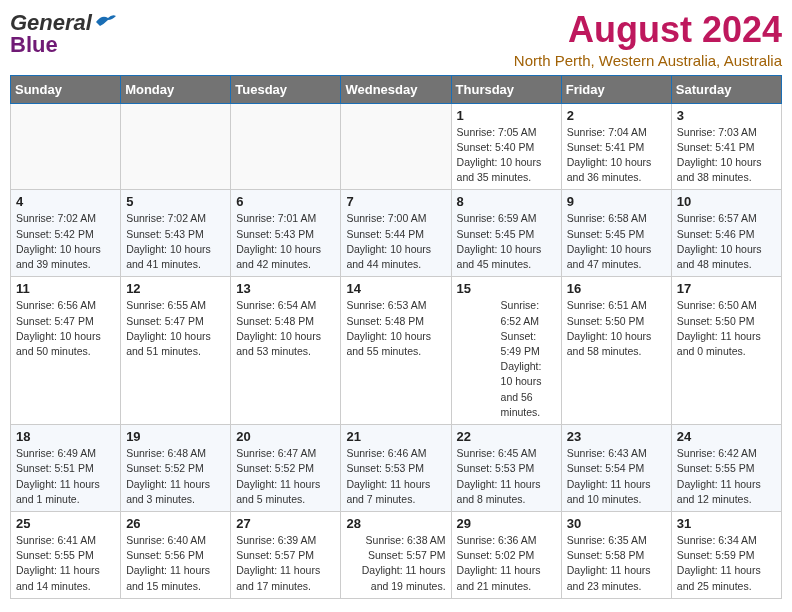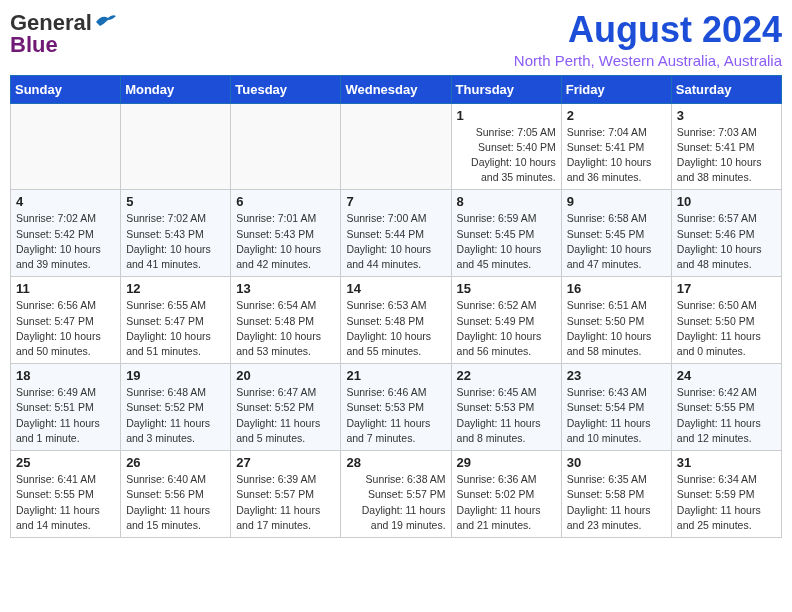--- a/index.html
+++ b/index.html
@@ -17,42 +17,43 @@
       margin-bottom: 6px;
     }
     .logo {
       display: flex;
       flex-direction: column;
       align-items: flex-start;
     }
     .logo-line {
       display: flex;
       align-items: center;
+      font-style: italic;
     }
     .title-section {
       text-align: right;
     }
     .month-title {
       font-size: 36px;
       font-weight: bold;
-      color: #1d4ed8;
+      color: #be185d;
       line-height: 1.1;
     }
     .location-title {
       font-size: 15px;
-      color: #8b5cf6;
+      color: #a16207;
       margin-top: 2px;
     }
     .calendar {
       width: 100%;
       border-collapse: collapse;
       border: 1px solid #ccc;
     }
     .calendar th {
-      background-color: #1d4ed8;
+      background-color: #737373;
       color: #fff;
       font-size: 13px;
       font-weight: bold;
       padding: 6px 4px;
       text-align: left;
       border: 1px solid #1a6eb5;
     }
     .calendar td {
       border: 1px solid #ccc;
       vertical-align: top;
@@ -117,21 +118,21 @@
       </tr>
   </thead>
   <tbody id="calendar-body">
   <tr>
         <td class="empty"></td>
         <td class="empty"></td>
         <td class="empty"></td>
         <td class="empty"></td>
         <td>
           <div class="day-number">1</div>
-          <div class="day-info" style="white-space: pre-line; text-align: right;">Sunrise: 7:05 AM
+          <div class="day-info" style="white-space: pre-line;">Sunrise: 7:05 AM
 Sunset: 5:40 PM
 Daylight: 10 hours
 and 35 minutes.</div>
         </td>
         <td>
           <div class="day-number">2</div>
           <div class="day-info" style="white-space: pre-line;">Sunrise: 7:04 AM
 Sunset: 5:41 PM
 Daylight: 10 hours
 and 36 minutes.</div>
@@ -219,21 +220,21 @@
         </td>
         <td>
           <div class="day-number">14</div>
           <div class="day-info" style="white-space: pre-line;">Sunrise: 6:53 AM
 Sunset: 5:48 PM
 Daylight: 10 hours
 and 55 minutes.</div>
         </td>
         <td>
           <div class="day-number">15</div>
-          <div class="day-info" style="white-space: pre-line;">Sunrise: 6:52 AM
+          <div class="day-info" style="white-space: pre-line; margin-left: 44px;">Sunrise: 6:52 AM
 Sunset: 5:49 PM
 Daylight: 10 hours
 and 56 minutes.</div>
         </td>
         <td>
           <div class="day-number">16</div>
           <div class="day-info" style="white-space: pre-line;">Sunrise: 6:51 AM
 Sunset: 5:50 PM
 Daylight: 10 hours
 and 58 minutes.</div>

